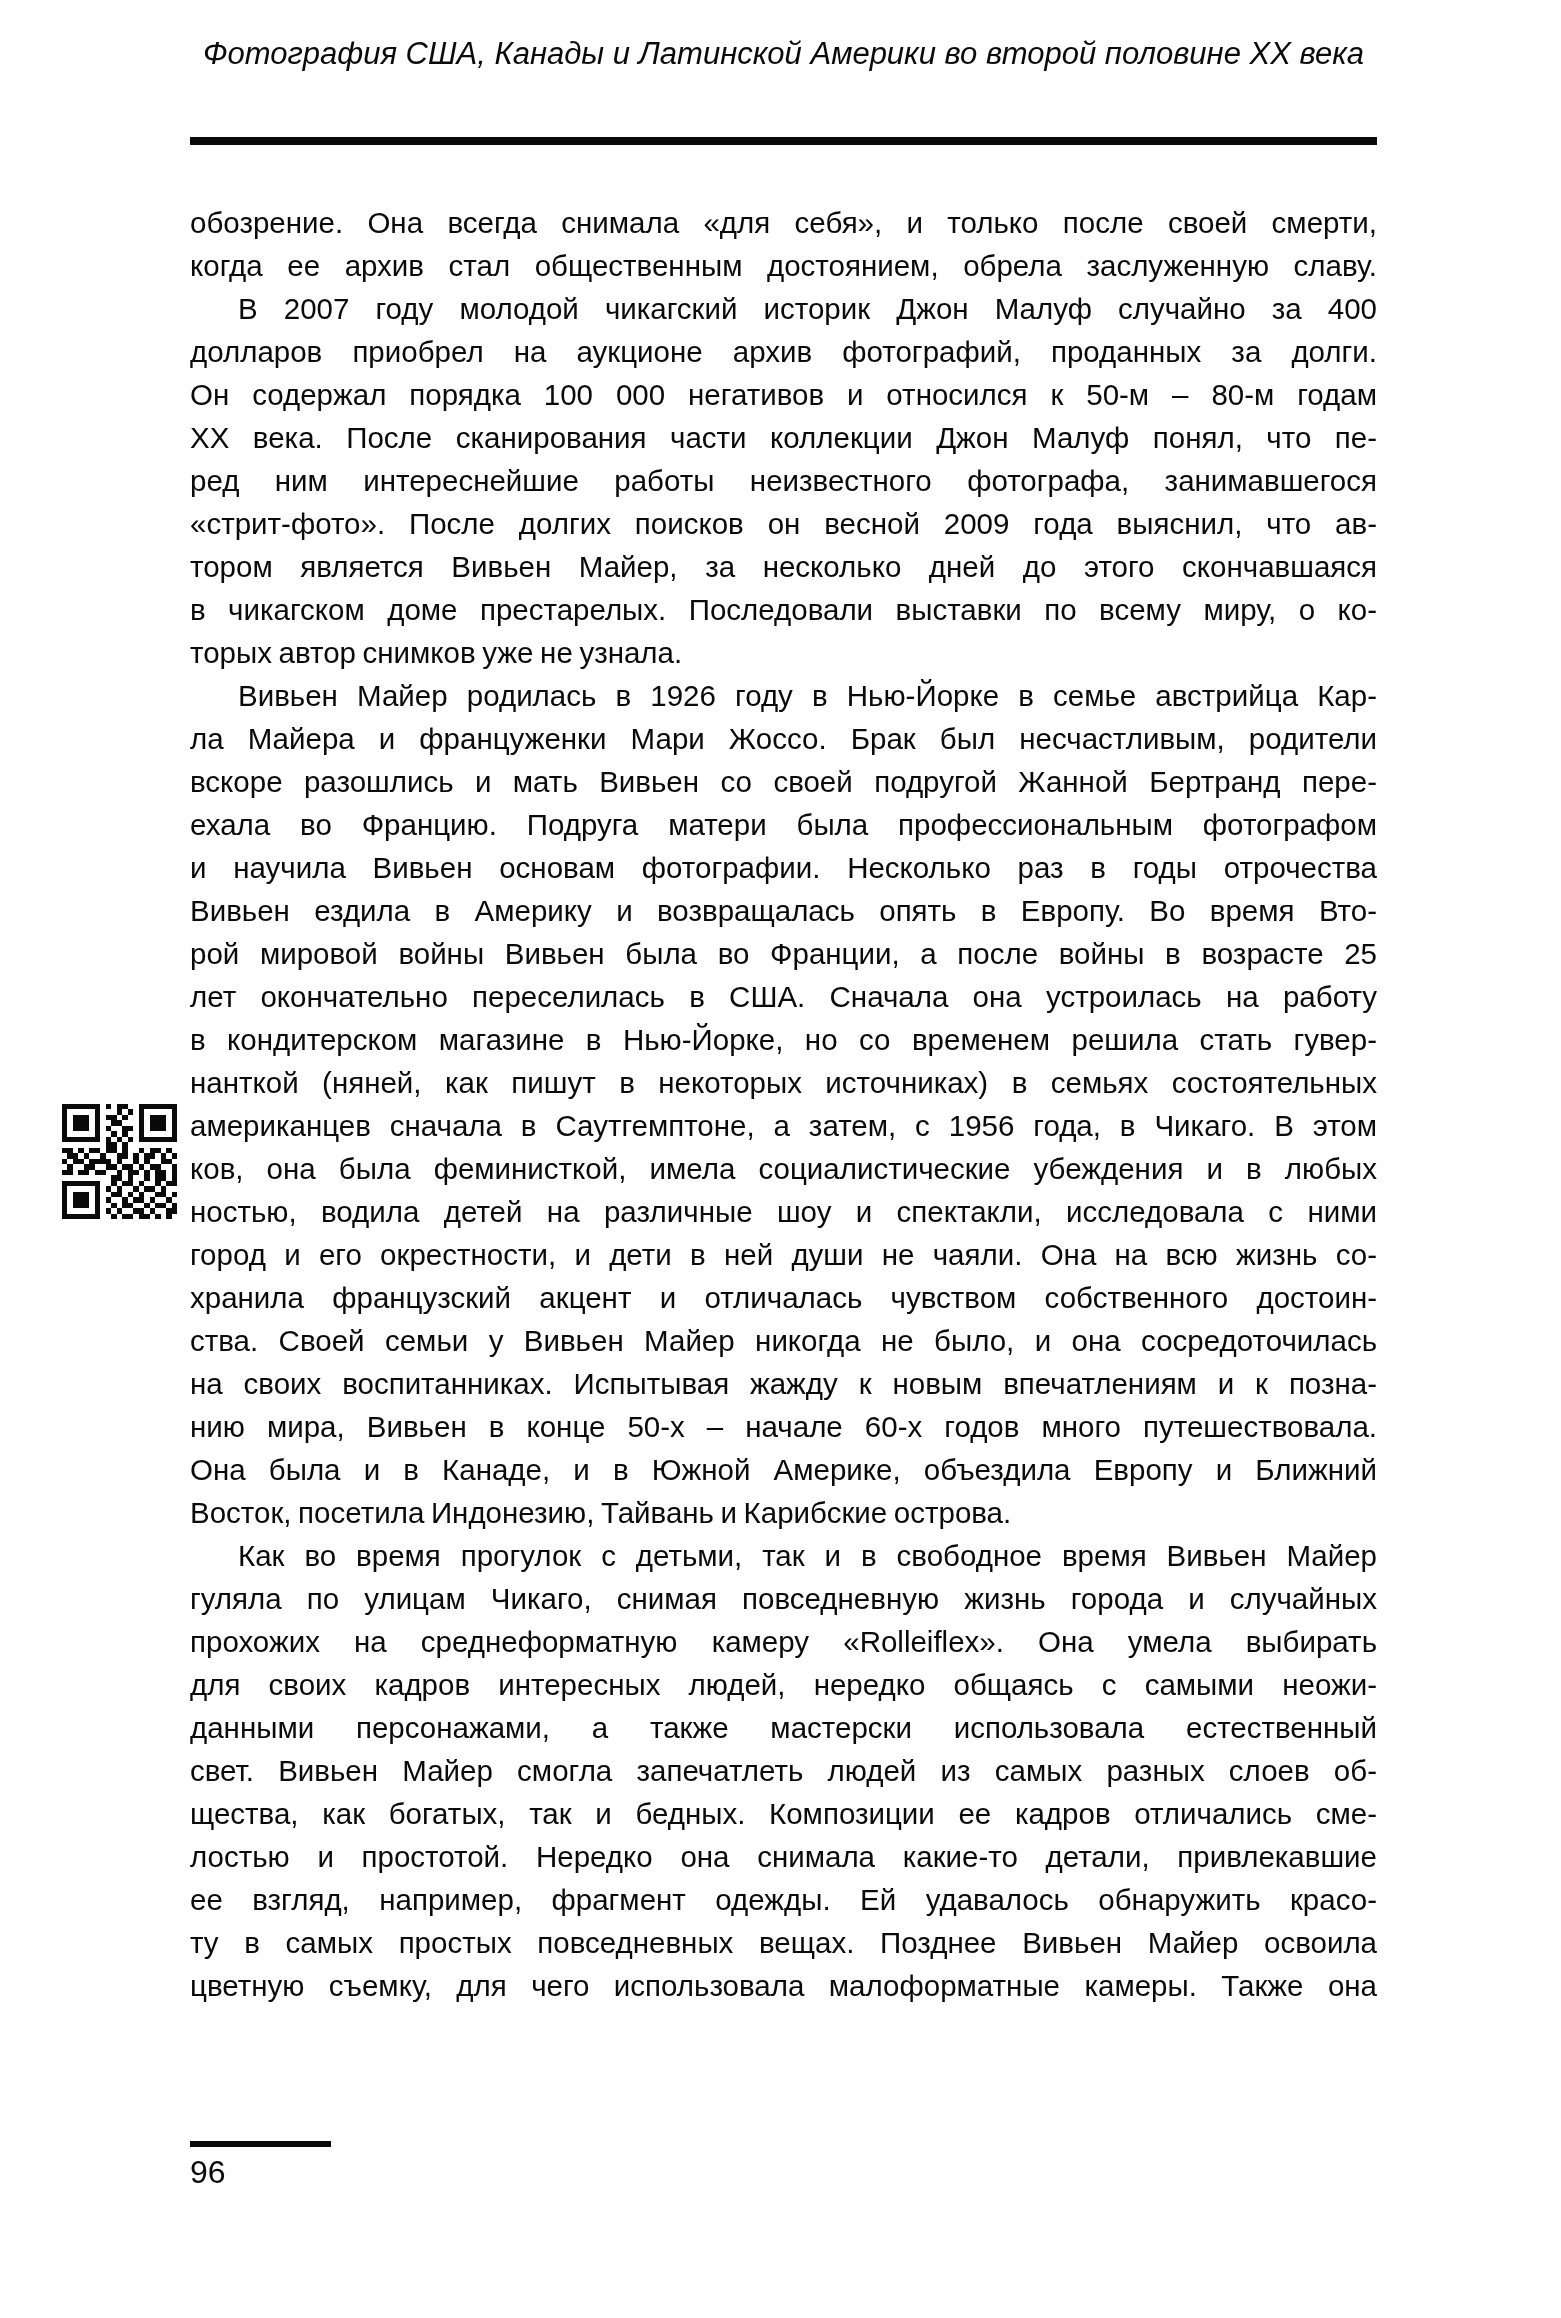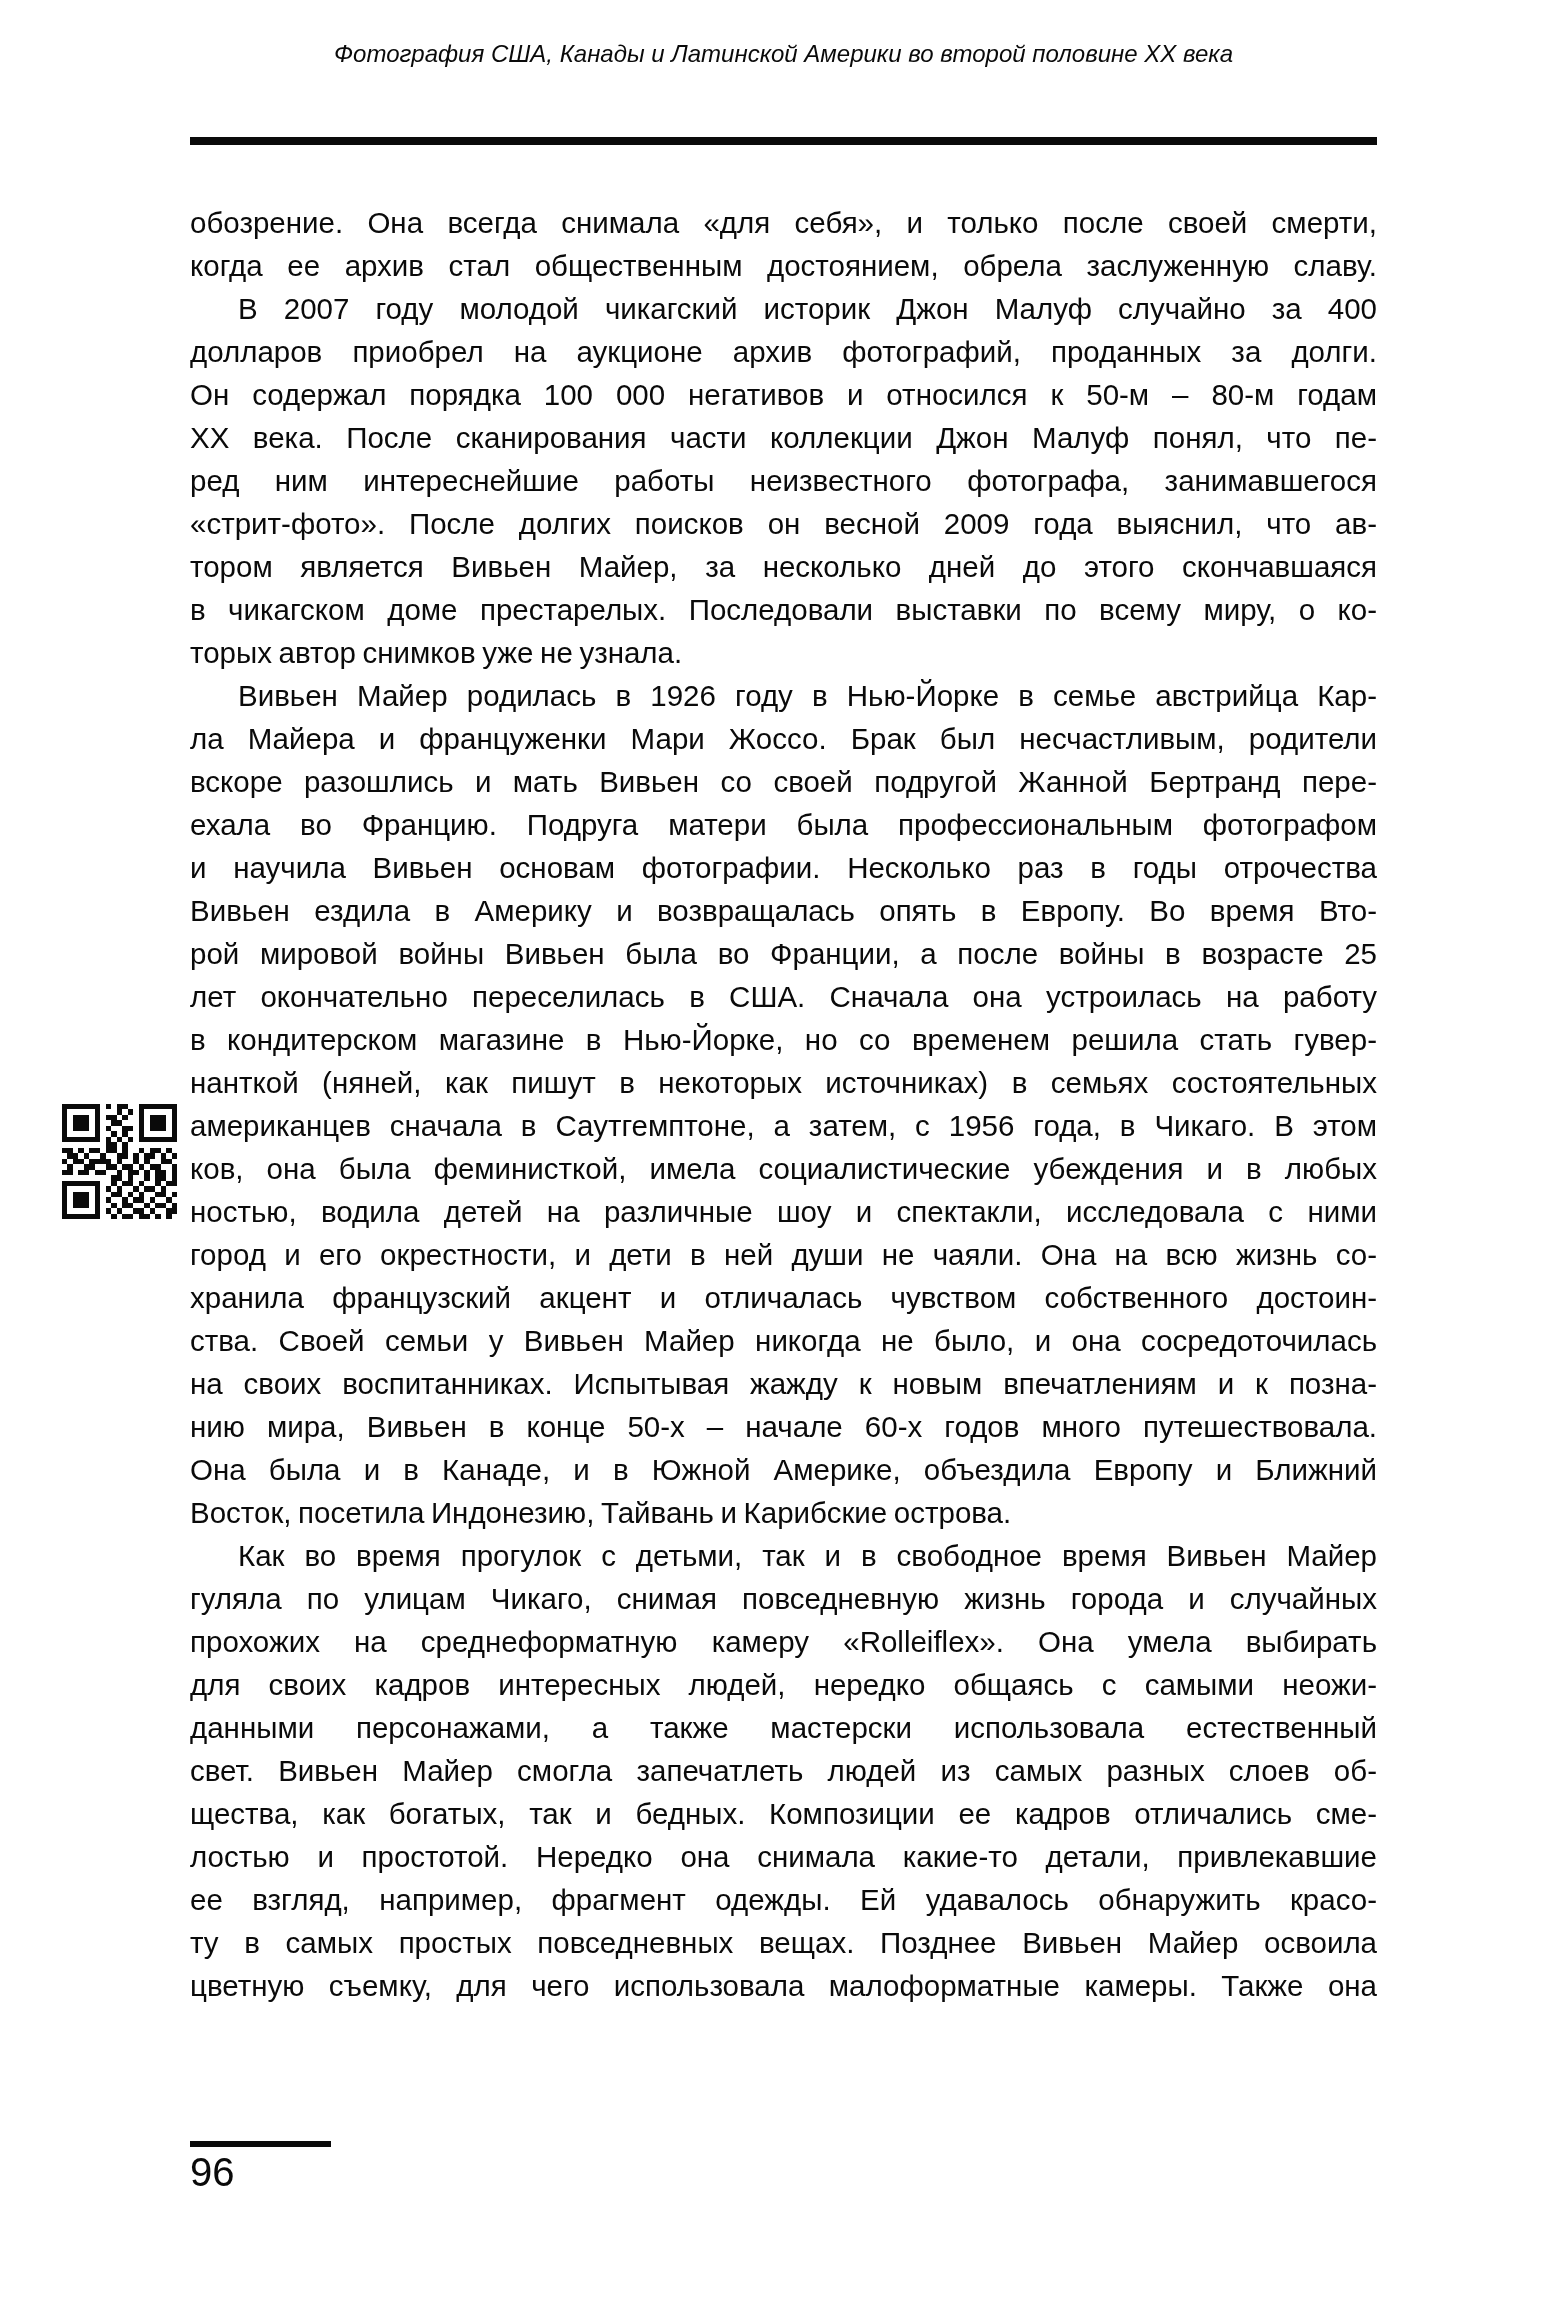--- a/index.html
+++ b/index.html
@@ -13,21 +13,21 @@
     background: #ffffff;
     color: #0a0a0a;
     font-family: "Liberation Sans", sans-serif;
     overflow: hidden;
   }
   .running-header {
     position: absolute;
     left: 190px;
     top: 32px;
     width: 1187px;
-    font-size: 24px;
+    font-size: 31px;
     line-height: 43px;
     font-style: italic;
     text-align: center;
     white-space: nowrap;
   }
   .header-rule {
     position: absolute;
     left: 190px;
     top: 137px;
     width: 1187px;
@@ -69,21 +69,21 @@
     left: 190px;
     top: 2141px;
     width: 141px;
     height: 6.4px;
     background: #0a0a0a;
   }
   .page-number {
     position: absolute;
     left: 190px;
     top: 2153px;
-    font-size: 40px;
+    font-size: 32px;
     line-height: 38px;
     text-align: right;
   }
 </style>
 </head>
 <body>
 
 <div class="running-header">Фотография США, Канады и Латинской Америки во второй половине XX века</div>
 
 <div class="header-rule"></div>

